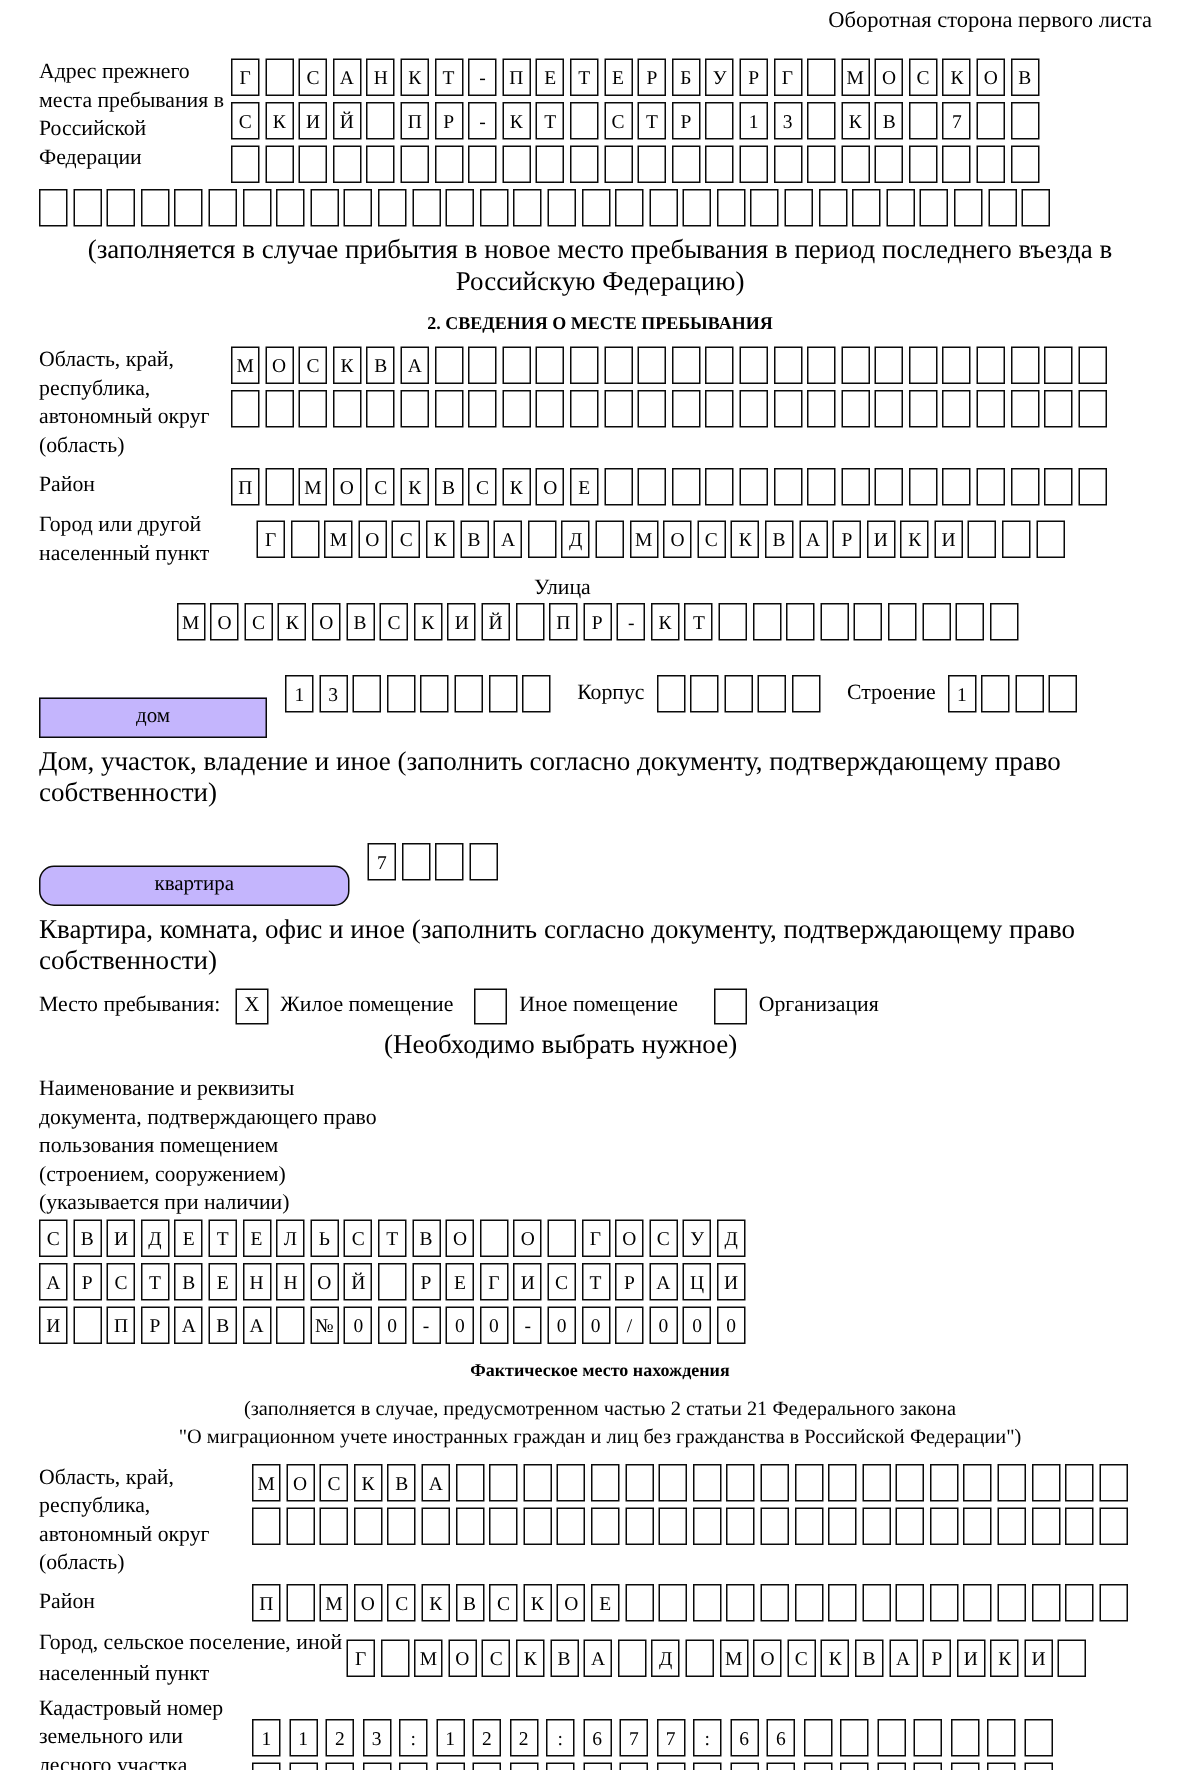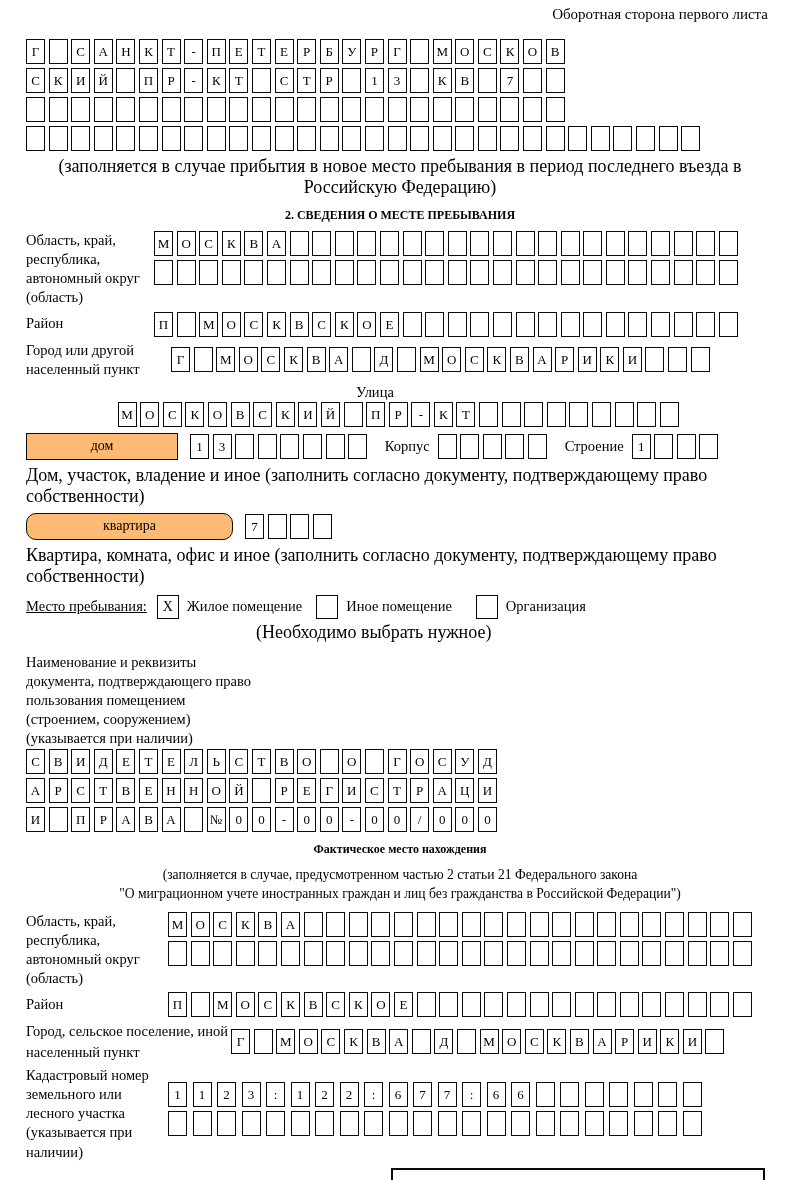--- a/index.html
+++ b/index.html
@@ -28,21 +28,21 @@
 
   .caption{font-size:18px;margin:5px 0 6px 0;}
   .caption.center{text-align:center;}
   .sec-title{text-align:center;font-weight:bold;font-size:12px;margin:10px 0 8px 0;}
   .sub-note{text-align:center;font-size:13.6px;line-height:1.45;margin-bottom:8px;}
 
   .mb4{margin-bottom:4px;} .mb6{margin-bottom:6px;flex-direction:column;} .mt16{margin-top:16px;}
 
   .namebox{
     flex:none;display:flex;align-items:center;justify-content:center;
-    height:25px;border:1.7px solid #0a0a0a;background:#fdba74;font-size:14px;
+    height:25px;border:1.7px solid #0a0a0a;background:#c4b5fd;font-size:14px;margin-top:32px;
   }
   .inline-lbl{flex:none;margin:0 8px 0 14px;line-height:25px;}
 
   .checkbox{
     flex:none;display:inline-flex;align-items:center;justify-content:center;
     width:20px;height:22px;border:1.7px solid #0a0a0a;font-size:14px;background:#fff;
   }
   .opt-lbl{margin:0 14px 0 8px;}
 
   .stamp-box{
@@ -51,20 +51,21 @@
   }
 </style>
 </head>
 <body>
 
 <div class="page">
 
   <div class="hdr-note">Оборотная сторона первого листа</div>
 
   <div class="flexrow mb4">
+    <div class="label-col w128">Адрес прежнего места пребывания в Российской Федерации</div>
     <div>
       <div class="cells">
           <span class="cell">Г</span>
           <span class="cell"></span>
           <span class="cell">С</span>
           <span class="cell">А</span>
           <span class="cell">Н</span>
           <span class="cell">К</span>
           <span class="cell">Т</span>
           <span class="cell">-</span>
@@ -367,21 +368,21 @@
     <div class="cells">
         <span class="cell">7</span>
         <span class="cell"></span>
         <span class="cell"></span>
         <span class="cell"></span>
       </div>
   </div>
   <div class="caption">Квартира, комната, офис и иное (заполнить согласно документу, подтверждающему право собственности)</div>
 
   <div class="flexrow vcenter" style="margin-top:8px;">
-    <div style="margin-right:10px;text-decoration:underline;">Место пребывания:</div>
+    <div style="margin-right:10px;">Место пребывания:</div>
     <span class="checkbox">X</span>
     <span class="opt-lbl">Жилое помещение</span>
     <span class="checkbox"></span>
     <span class="opt-lbl">Иное помещение</span>
     <span class="checkbox" style="margin-left:10px;"></span>
     <span class="opt-lbl" style="">Организация</span>
   </div>
   <div class="caption" style="margin:3px 0 10px 230px;">(Необходимо выбрать нужное)</div>
 
   <div class="flexrow mb6">

